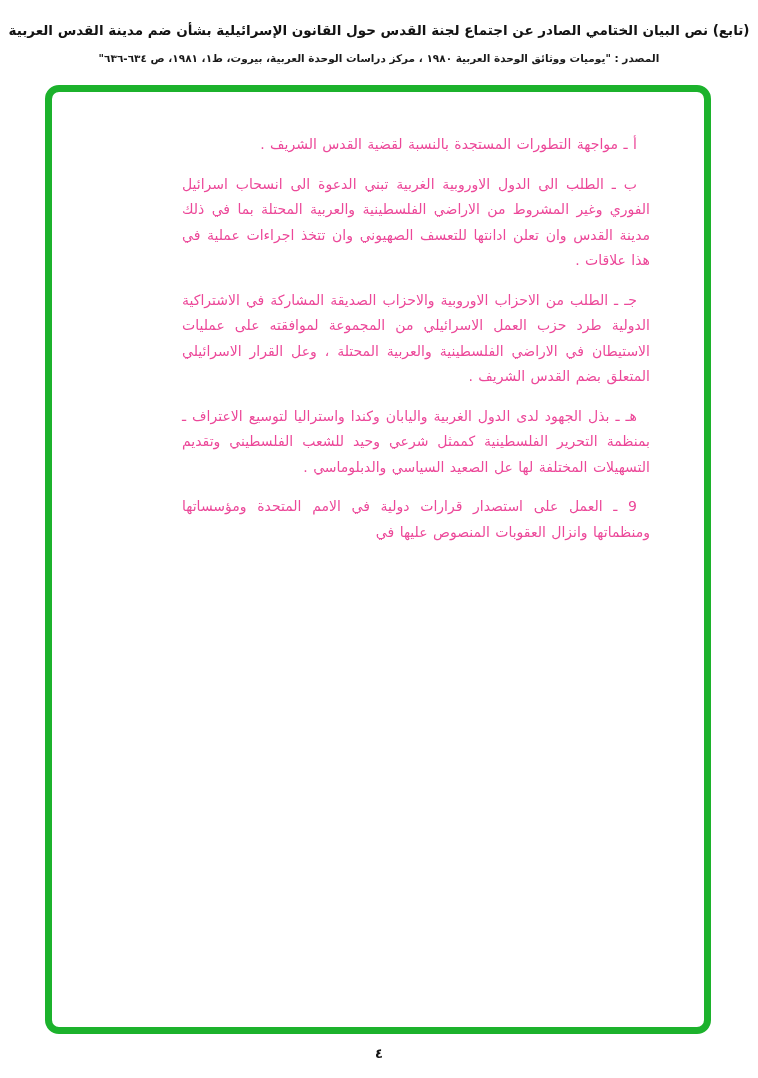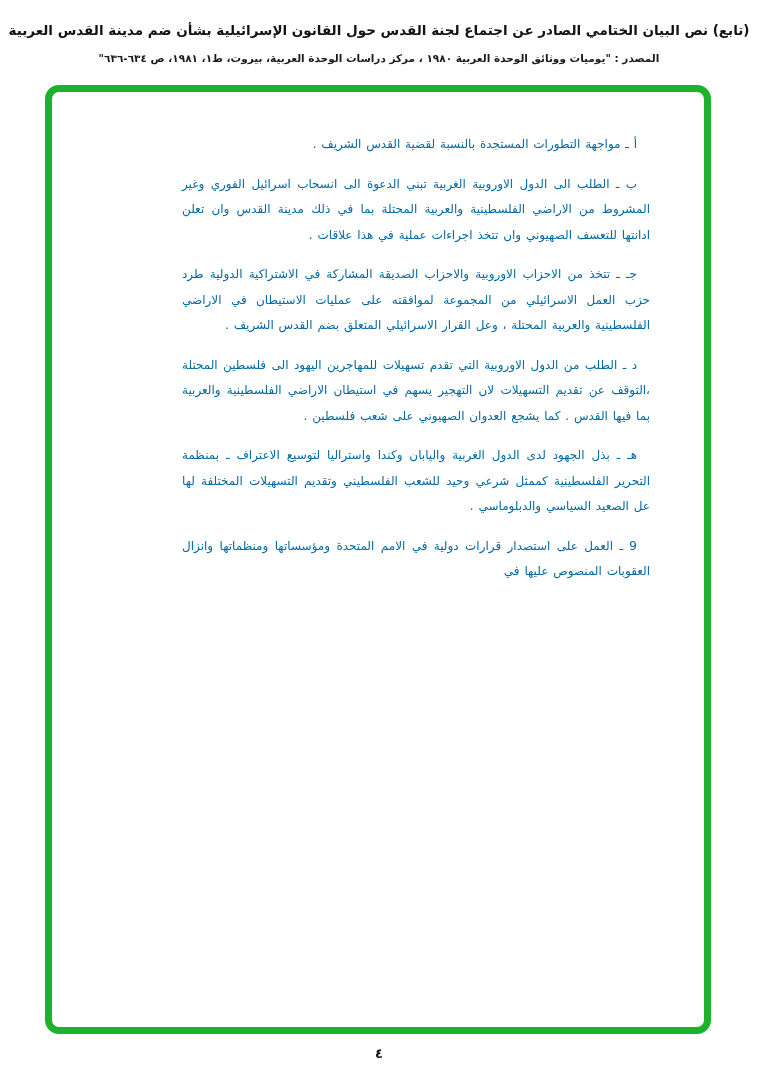--- a/index.html
+++ b/index.html
@@ -53,23 +53,23 @@
     position: absolute;
     top: 40px;
     right: 54px;
     width: 468px;
     direction: rtl;
   }
   .text-column p {
     direction: rtl;
     text-align: justify;
     text-indent: 13px;
-    font-size: 12px;
+    font-size: 14px;
     line-height: 25.5px;
-    color: #0369a1;
+    color: #ec4899;
     margin: 0 0 14px 0;
     word-spacing: 1px;
   }
   .page-number {
     position: absolute;
     top: 1046px;
     left: 0;
     right: 0;
     text-align: center;
     font-size: 13px;
@@ -83,22 +83,21 @@
 <div class="page">
 
   <div class="doc-title">(تابع) نص البيان الختامي الصادر عن اجتماع لجنة القدس حول القانون الإسرائيلية بشأن ضم مدينة القدس العربية</div>
 
   <div class="doc-source">المصدر :  "يوميات ووثائق الوحدة العربية ١٩٨٠ ، مركز دراسات الوحدة العربية، بيروت، ط١، ١٩٨١، ص ٦٣٤-٦٣٦"</div>
 
   <div class="highlight-box" style="border-color: rgb(28, 178, 44);">
     <div class="text-column">
       <p>أ ـ مواجهة التطورات المستجدة بالنسبة لقضية القدس الشريف .</p>
       <p>ب ـ الطلب الى الدول الاوروبية الغربية تبني الدعوة الى انسحاب اسرائيل الفوري وغير المشروط من الاراضي الفلسطينية والعربية المحتلة بما في ذلك مدينة القدس وان تعلن ادانتها للتعسف الصهيوني وان تتخذ اجراءات عملية في هذا علاقات .</p>
-      <p>جـ ـ تتخذ من الاحزاب الاوروبية والاحزاب الصديقة المشاركة في الاشتراكية الدولية طرد حزب العمل الاسرائيلي من المجموعة لموافقته على عمليات الاستيطان في الاراضي الفلسطينية والعربية المحتلة ، وعل القرار الاسرائيلي المتعلق بضم القدس الشريف .</p>
-      <p>د ـ الطلب من الدول الاوروبية التي تقدم تسهيلات للمهاجرين اليهود الى فلسطين المحتلة ،التوقف عن تقديم التسهيلات لان التهجير يسهم في استيطان الاراضي الفلسطينية والعربية بما فيها القدس . كما يشجع العدوان الصهيوني على شعب فلسطين .</p>
+      <p>جـ ـ الطلب من الاحزاب الاوروبية والاحزاب الصديقة المشاركة في الاشتراكية الدولية طرد حزب العمل الاسرائيلي من المجموعة لموافقته على عمليات الاستيطان في الاراضي الفلسطينية والعربية المحتلة ، وعل القرار الاسرائيلي المتعلق بضم القدس الشريف .</p>
       <p>هـ ـ بذل الجهود لدى الدول الغربية واليابان وكندا واستراليا لتوسيع الاعتراف ـ بمنظمة التحرير الفلسطينية كممثل شرعي وحيد للشعب الفلسطيني وتقديم التسهيلات المختلفة لها عل الصعيد السياسي والدبلوماسي .</p>
       <p>9 ـ العمل على استصدار قرارات دولية في الامم المتحدة ومؤسساتها ومنظماتها وانزال العقوبات المنصوص عليها في</p>
     </div>
   </div>
 
   <div class="page-number">٤</div>
 
 </div>
 
 </body></html>

